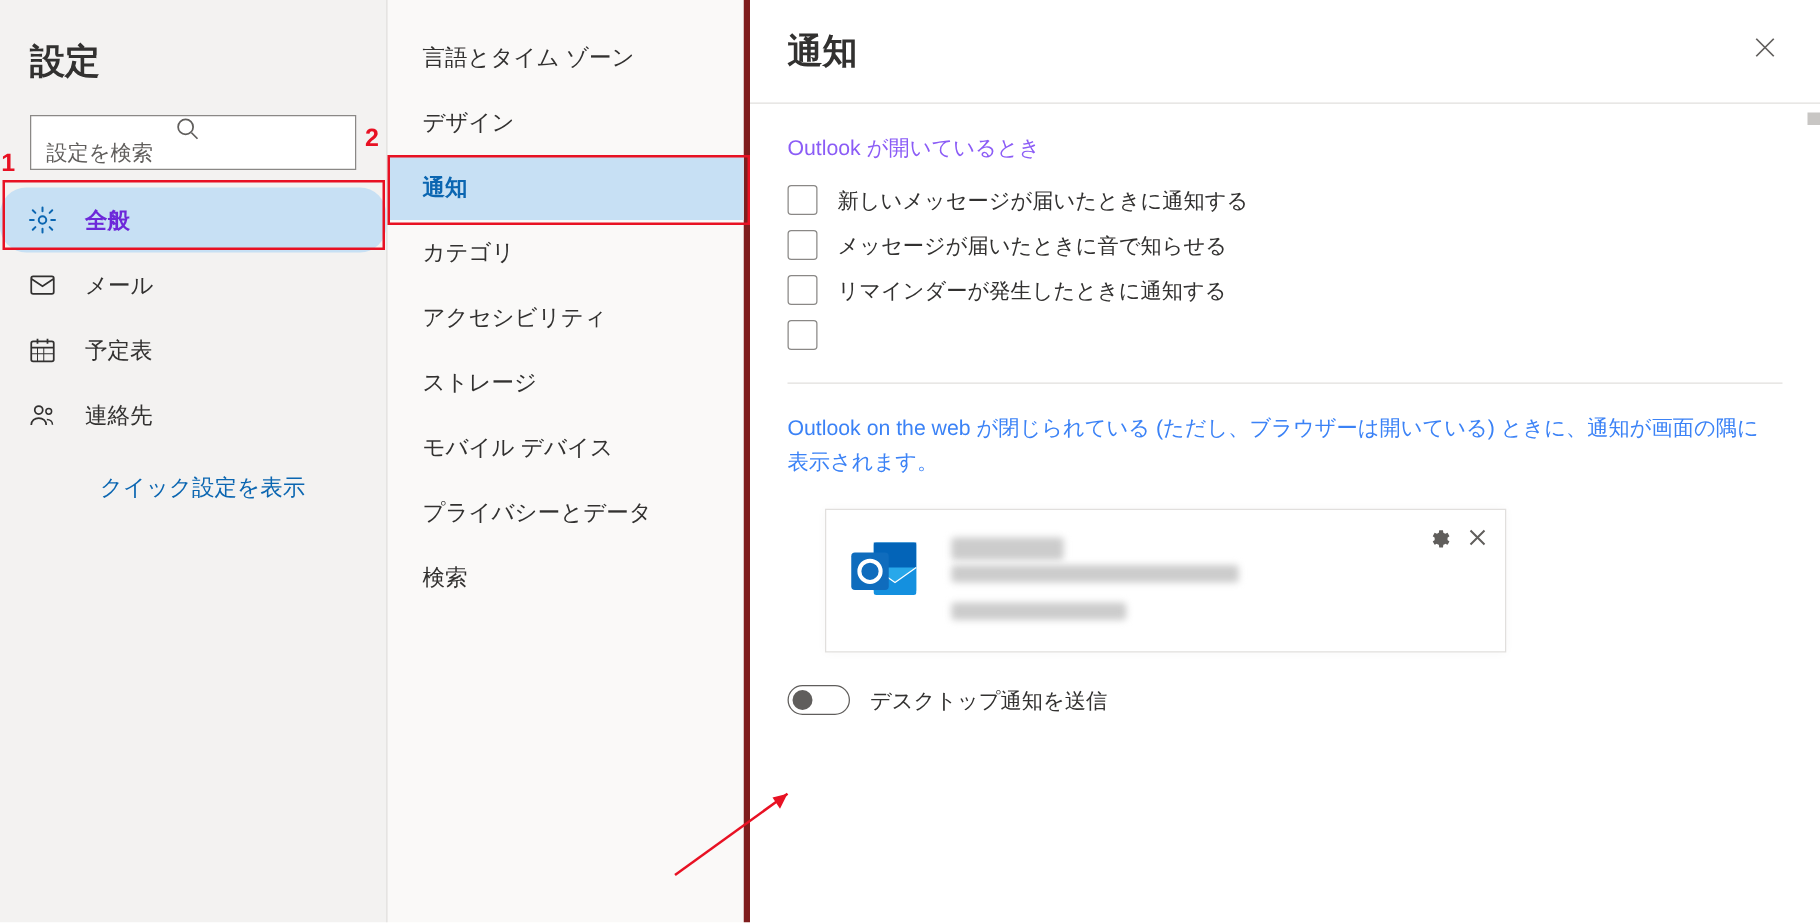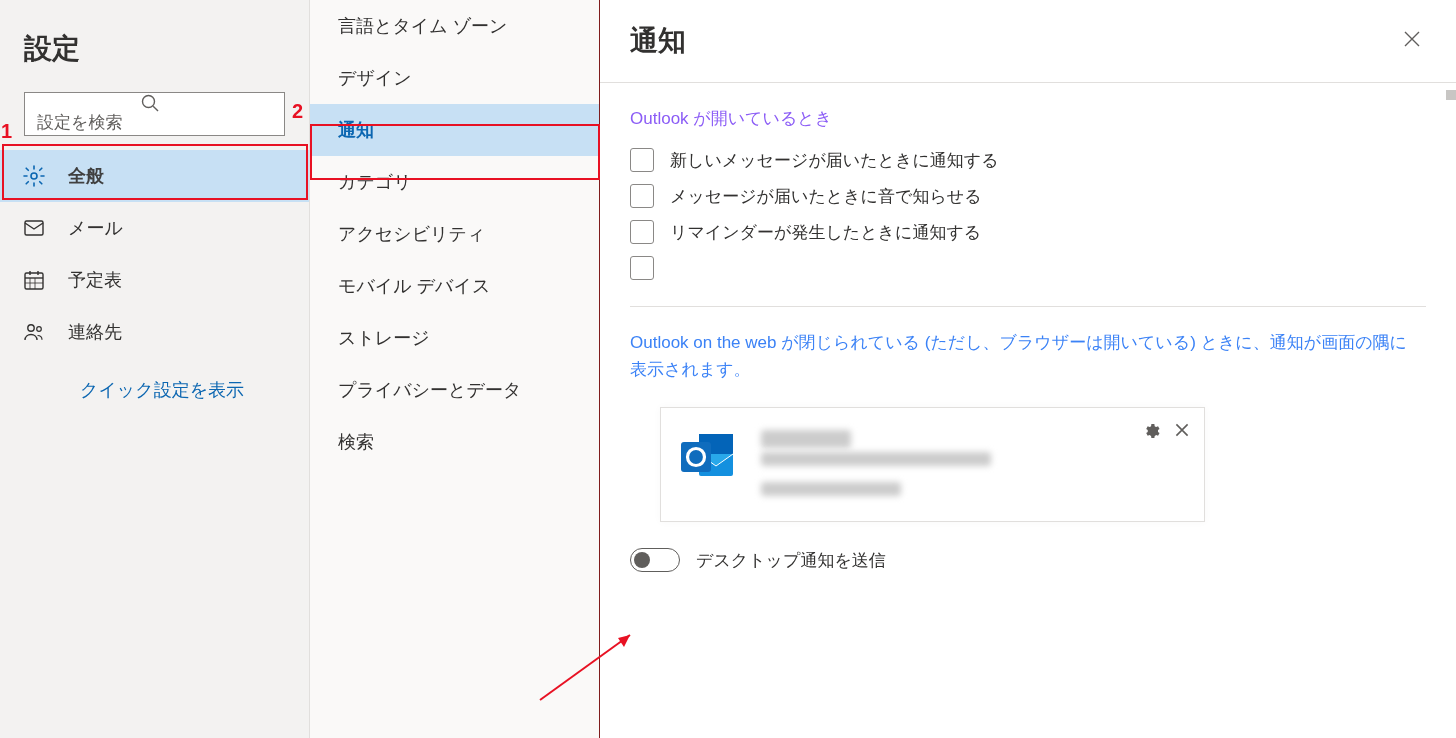--- a/index.html
+++ b/index.html
@@ -6,25 +6,25 @@
     body { width:1456px; height:738px; background:#fff; color:#323130; overflow:hidden; position:relative; }
     .container { display:flex; width:100%; height:100%; }
     
     .panel-left { width:310px; background:#f3f2f1; padding-top:22px; border-right:1px solid #e1dfdd; position:relative; }
     .panel-left .title { font-size:28px; font-weight:700; padding:8px 24px 24px; }
     .search-box { margin:0 24px 14px; height:44px; border:1px solid #8a8886; background:#fff; display:flex; align-items:center; padding:0 12px;flex-direction:column; }
     .search-box svg { margin-right:10px; flex:0 0 auto; }
     .search-box input { border:none; outline:none; font-size:17px; width:100%; background:transparent; }
     .search-box input::placeholder { color:#605e5c; }
     .cat-item { display:flex; align-items:center; height:52px; padding:0 22px; cursor:pointer; font-size:18px; color:#323130; }
-    .cat-item.selected { background:#c7e0f4; color:#404040; font-weight:600; }
+    .cat-item.selected { background:#c7e0f4; color:#6d28d9; font-weight:600;border-radius:21px; }
     .cat-item svg, .cat-item .icon { width:24px; height:24px; margin-right:22px; flex:0 0 auto; }
     .quick-link { color:#0b66b1; font-size:18px; padding:20px 0 0 80px; cursor:pointer; }
     
-    .panel-mid { width:290px; background:#faf9f8; border-right:1px solid #7f1d1d; }
+    .panel-mid { width:290px; background:#faf9f8; border-right:5px solid #7f1d1d; padding-top:20px; }
     .sub-item { height:52px; display:flex; align-items:center; padding:0 28px; font-size:18px; color:#323130; cursor:pointer; }
     .sub-item.selected { background:#c7e0f4; color:#0b66b1; font-weight:600; }
     
     .panel-right { flex:1; background:#fff; position:relative; }
     .panel-head { display:flex; align-items:center; justify-content:space-between; padding:22px 30px 22px 30px; border-bottom:1px solid #e1dfdd; }
     .panel-head .h { font-size:28px; font-weight:700; }
     .close-x { font-size:24px; color:#605e5c; cursor:pointer; padding:4px; }
     .panel-body { padding:24px 30px; overflow-y:auto; height:calc(100% - 90px); position:relative; }
     .section-h { font-size:20px; font-weight:700; margin:6px 0 14px; }
     .section-sub { font-size:17px; color:#8b5cf6; margin-bottom:18px; }
@@ -113,24 +113,24 @@
     <div class="sub-item selected">
         <span>通知</span>
       </div>
     <div class="sub-item">
         <span>カテゴリ</span>
       </div>
     <div class="sub-item">
         <span>アクセシビリティ</span>
       </div>
     <div class="sub-item">
+        <span>ストレージ</span>
+      </div>
+    <div class="sub-item">
         <span>モバイル デバイス</span>
-      </div>
-    <div class="sub-item">
-        <span>ストレージ</span>
       </div>
     <div class="sub-item">
         <span>プライバシーとデータ</span>
       </div>
     <div class="sub-item">
         <span>検索</span>
       </div>
   </div>
 
   <div class="panel-right">

